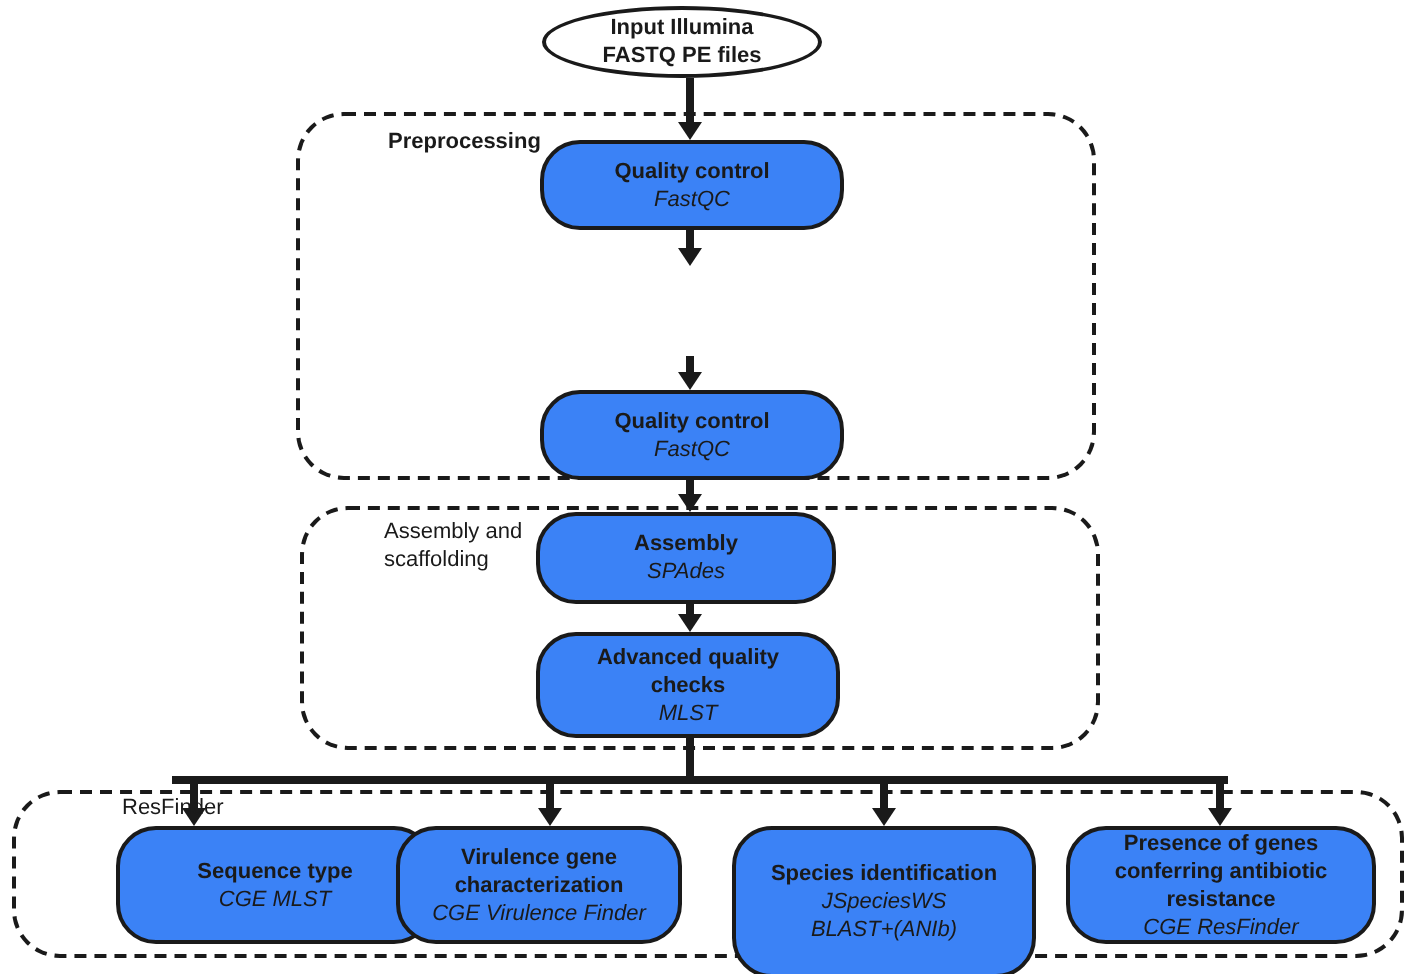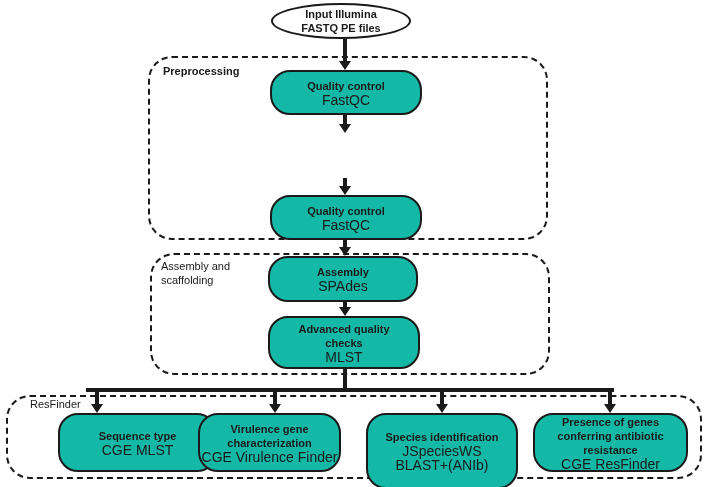--- a/index.html
+++ b/index.html
@@ -26,40 +26,41 @@
   #sec-asm { left: 150px; top: 253px; width: 400px; height: 122px; }
   #sec-ann { left: 6px;   top: 395px; width: 696px; height: 84px;  }
 
   .section-label {
     position: absolute;
     font-size: 11px;
     line-height: 14px;
     white-space: pre-line;
     z-index: 4;
     background: transparent;
+    margin-left: 31px;
   }
   #lbl-pre { left: 163px; top: 64px;  font-weight: bold; }
   #lbl-asm { left: 161px; top: 259px; }
   #lbl-ann { left: 30px;  top: 397px; }
 
   
   .node {
     position: absolute;
     border: 2px solid #1a1a1a;
     border-radius: 20px;
-    background: #14b8a6;
+    background: #3b82f6;
     display: flex;
     flex-direction: column;
     align-items: center;
     justify-content: center;
     text-align: center;
     z-index: 3;
   }
   .node-title { font-weight: bold;  font-size: 11px; line-height: 14px; white-space: pre-line; }
-  .node-tool  { font-size: 14px; line-height: 14px; white-space: pre-line; }
+  .node-tool  { font-style: italic; font-size: 11px; line-height: 14px; white-space: pre-line; }
 
   #oval {
     position: absolute;
     left: 271px; top: 3px; width: 140px; height: 36px;
     border: 2px solid #1a1a1a;
     border-radius: 50%;
     background: #ffffff;
     display: flex; align-items: center; justify-content: center;
     text-align: center;
     z-index: 3;

